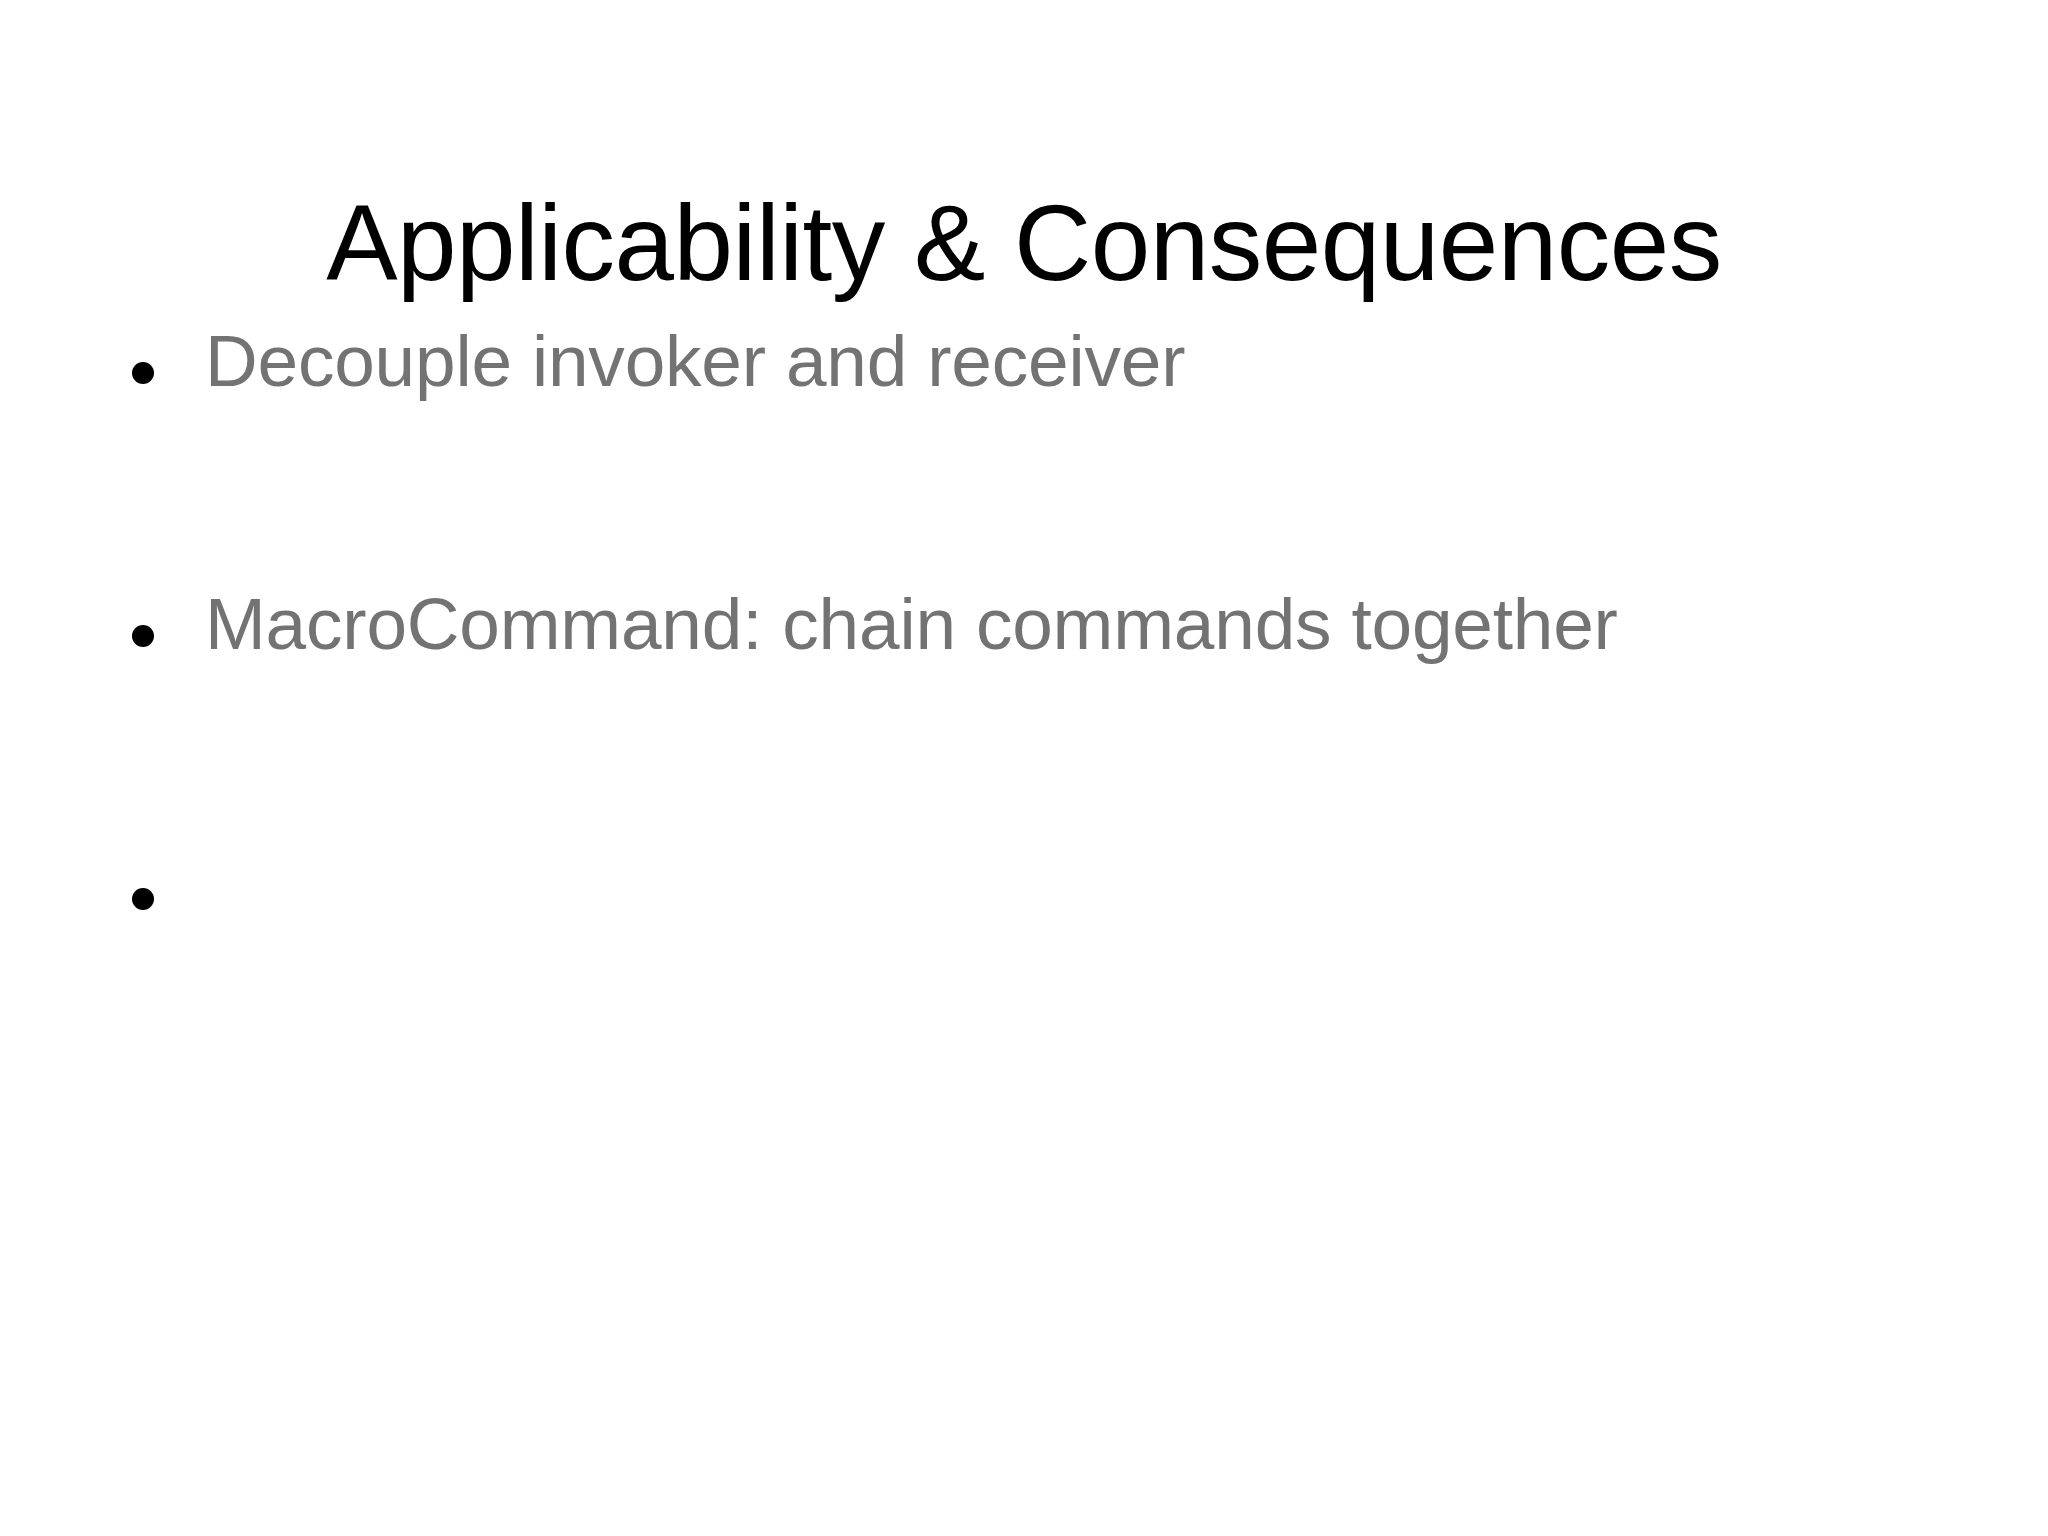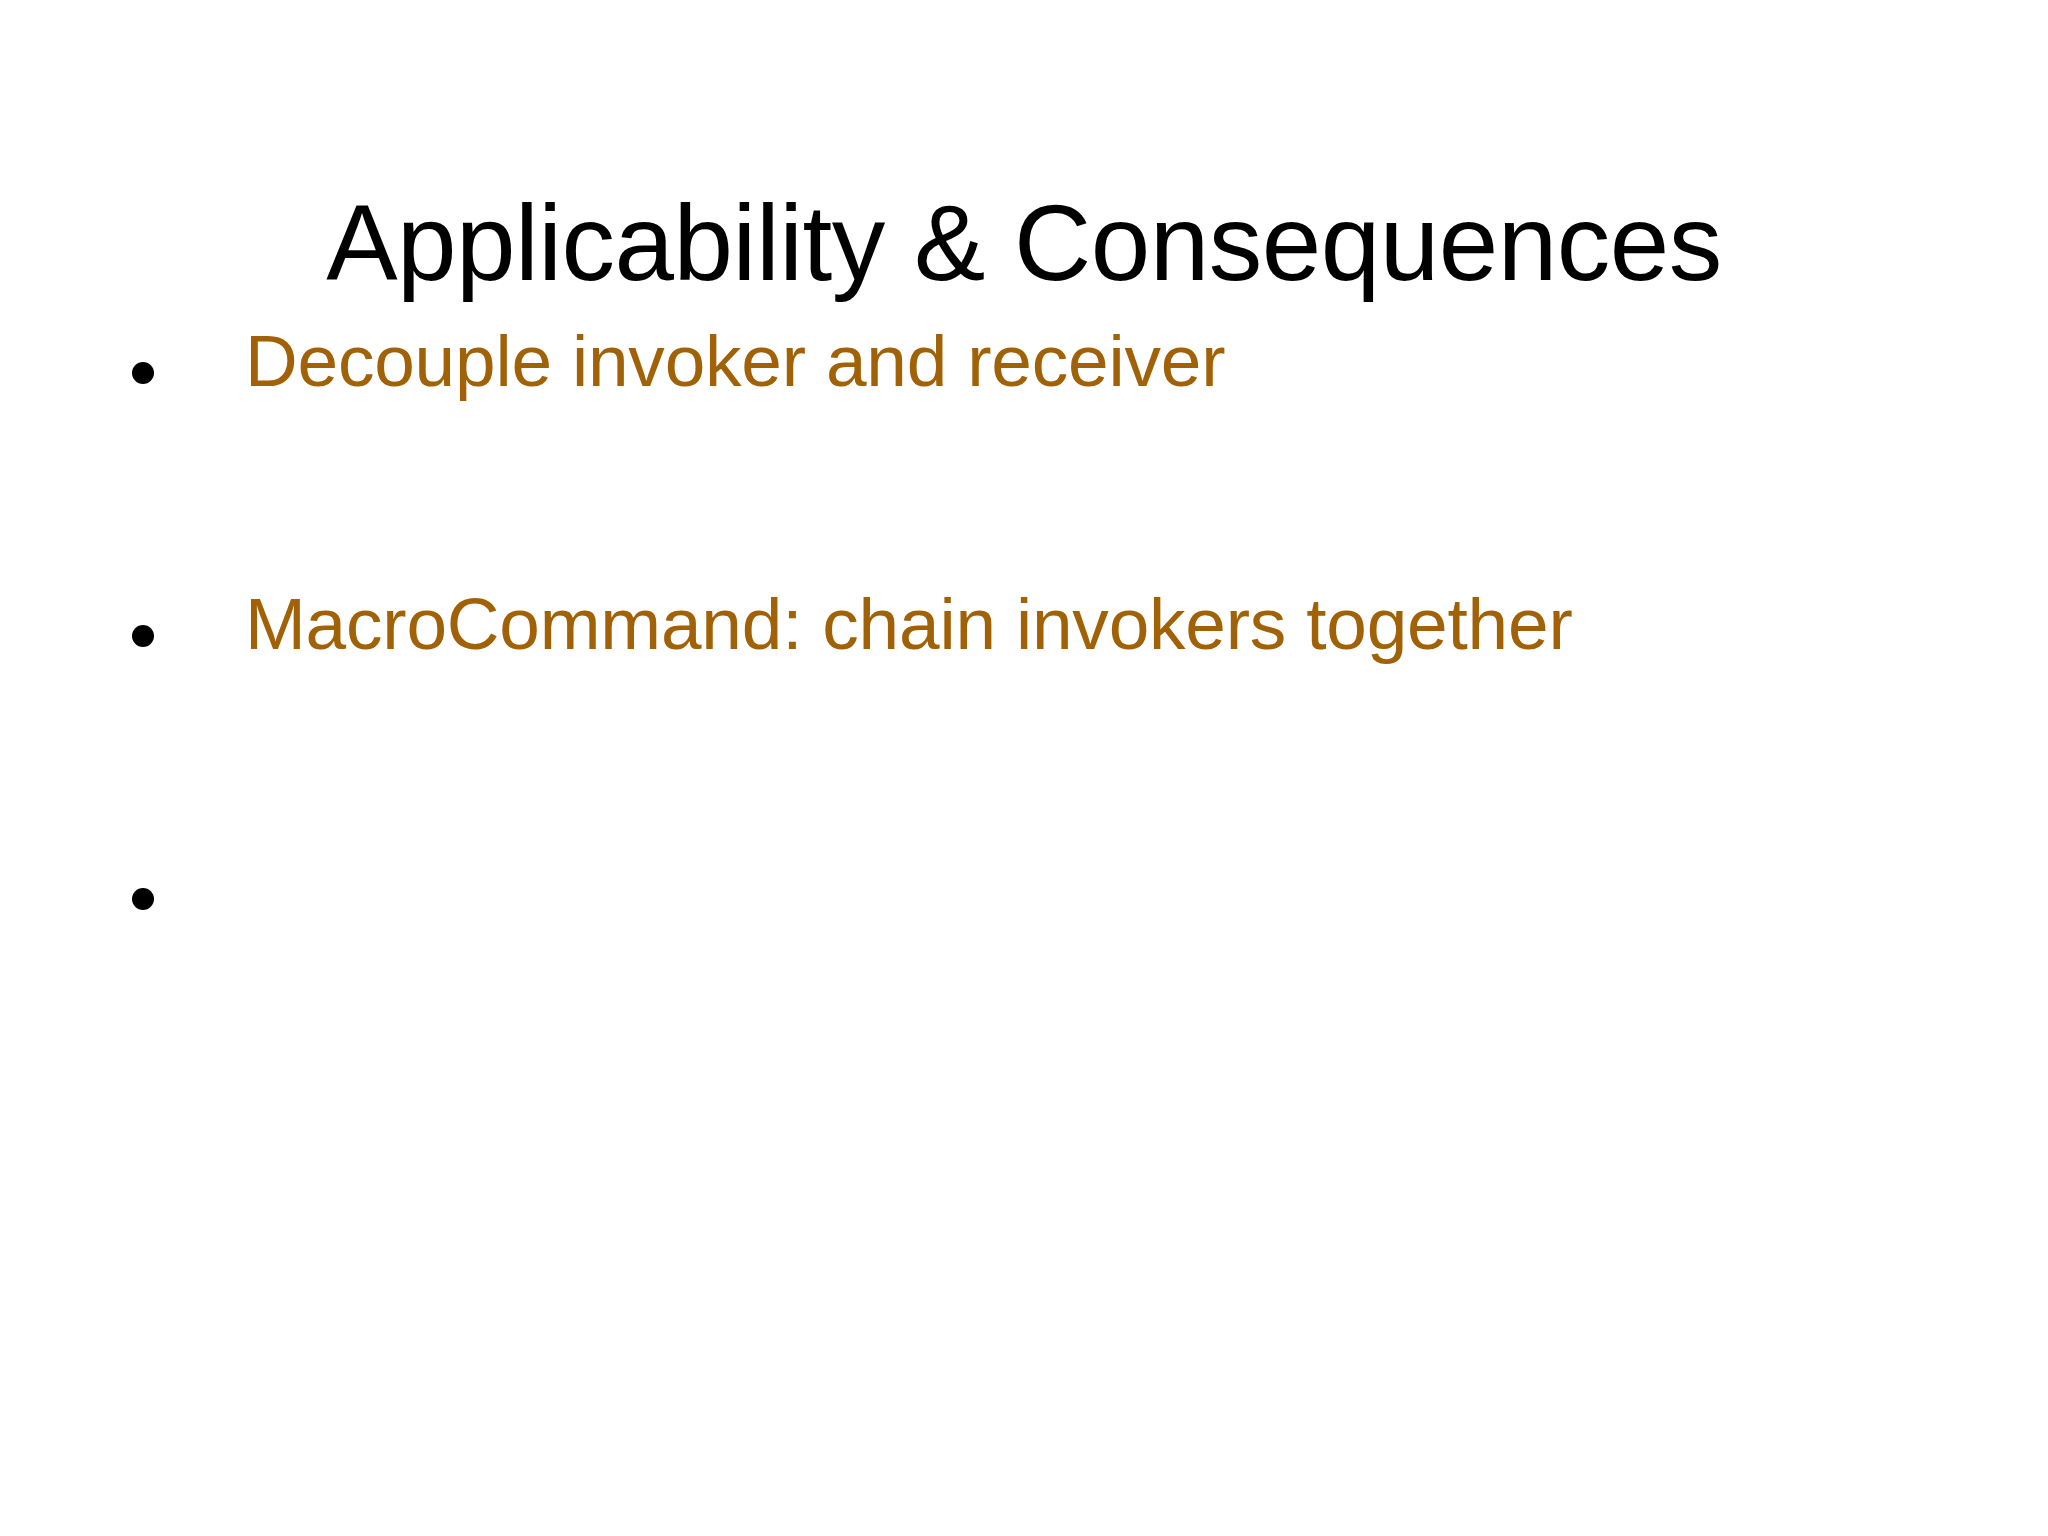--- a/index.html
+++ b/index.html
@@ -66,23 +66,22 @@
     background: #000000;
   }
 
   .bullet-text {
     display: block;
     font-family: "Liberation Sans", sans-serif;
     font-size: 73px;
     font-weight: 400;
     line-height: 1.18;
     letter-spacing: -0.2px;
-    color: #a16207;
+    color: #737373;
     white-space: nowrap;
-    margin-left: 40px;
   }
 </style>
 </head>
 <body>
 
 <div class="slide">
 
   <div class="title-block">
     <h1 class="slide-title">Applicability &amp; Consequences</h1>
   </div>
@@ -90,21 +89,21 @@
   <div class="body-block">
 
     <div class="bullet-item">
       <span class="bullet-marker"></span>
       <span class="bullet-text">Decouple invoker and receiver</span>
     </div>
 
 
     <div class="bullet-item">
       <span class="bullet-marker"></span>
-      <span class="bullet-text">MacroCommand: chain invokers together</span>
+      <span class="bullet-text">MacroCommand: chain commands together</span>
     </div>
 
     <div class="bullet-item">
       <span class="bullet-marker"></span>
     </div>
 
   </div>
 
 </div>
 

